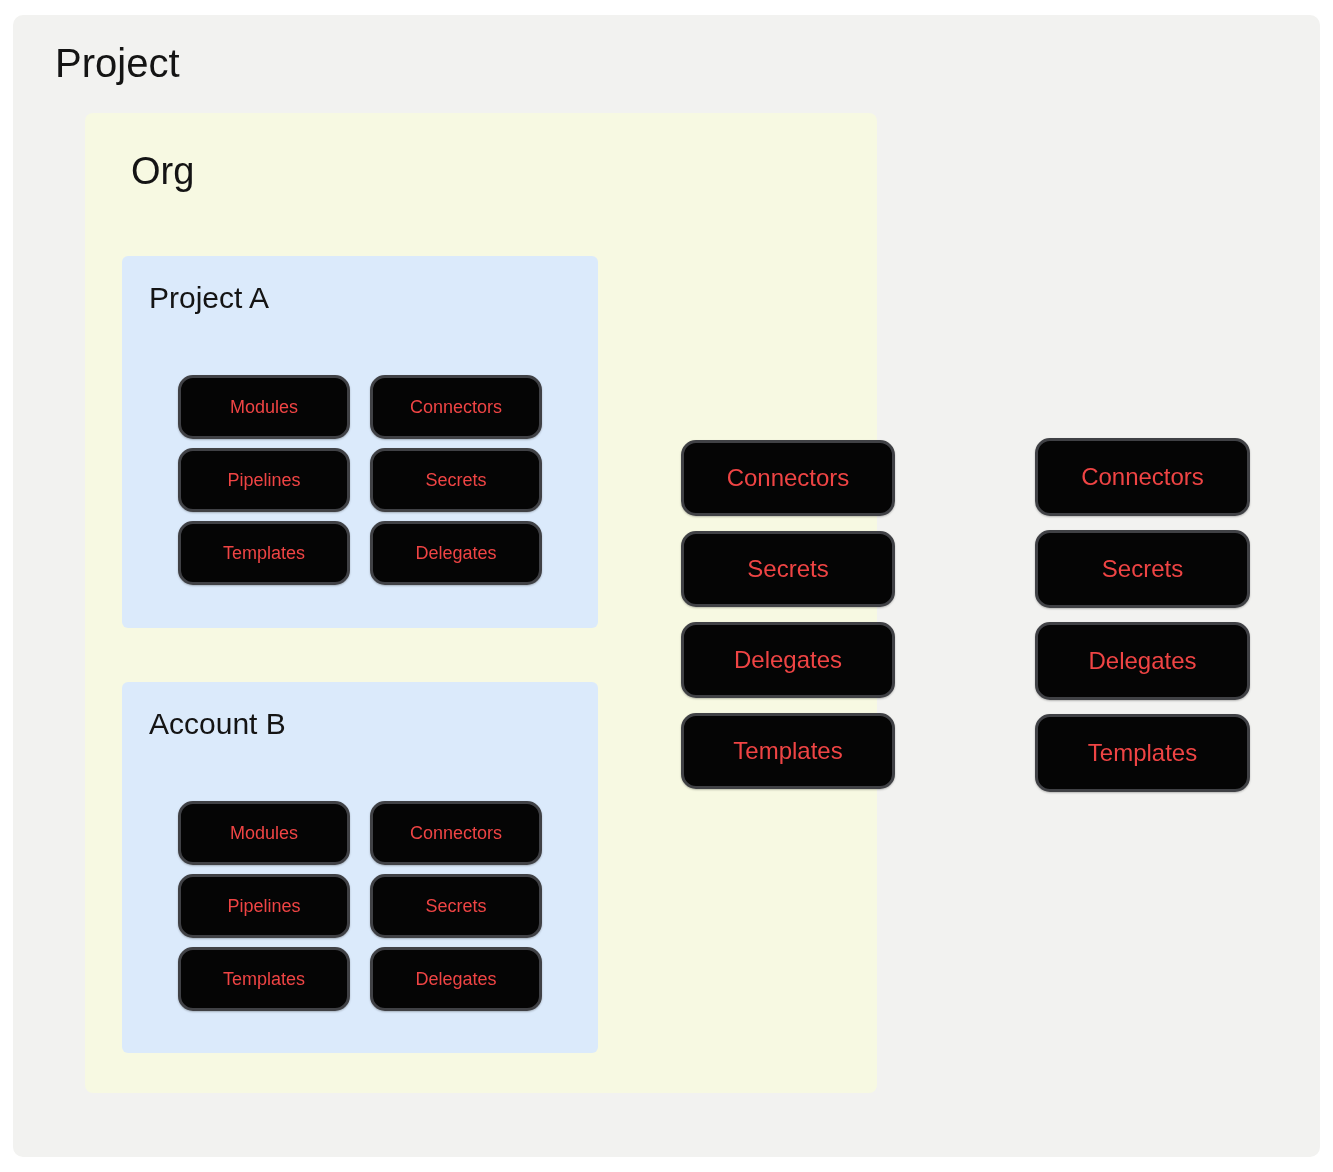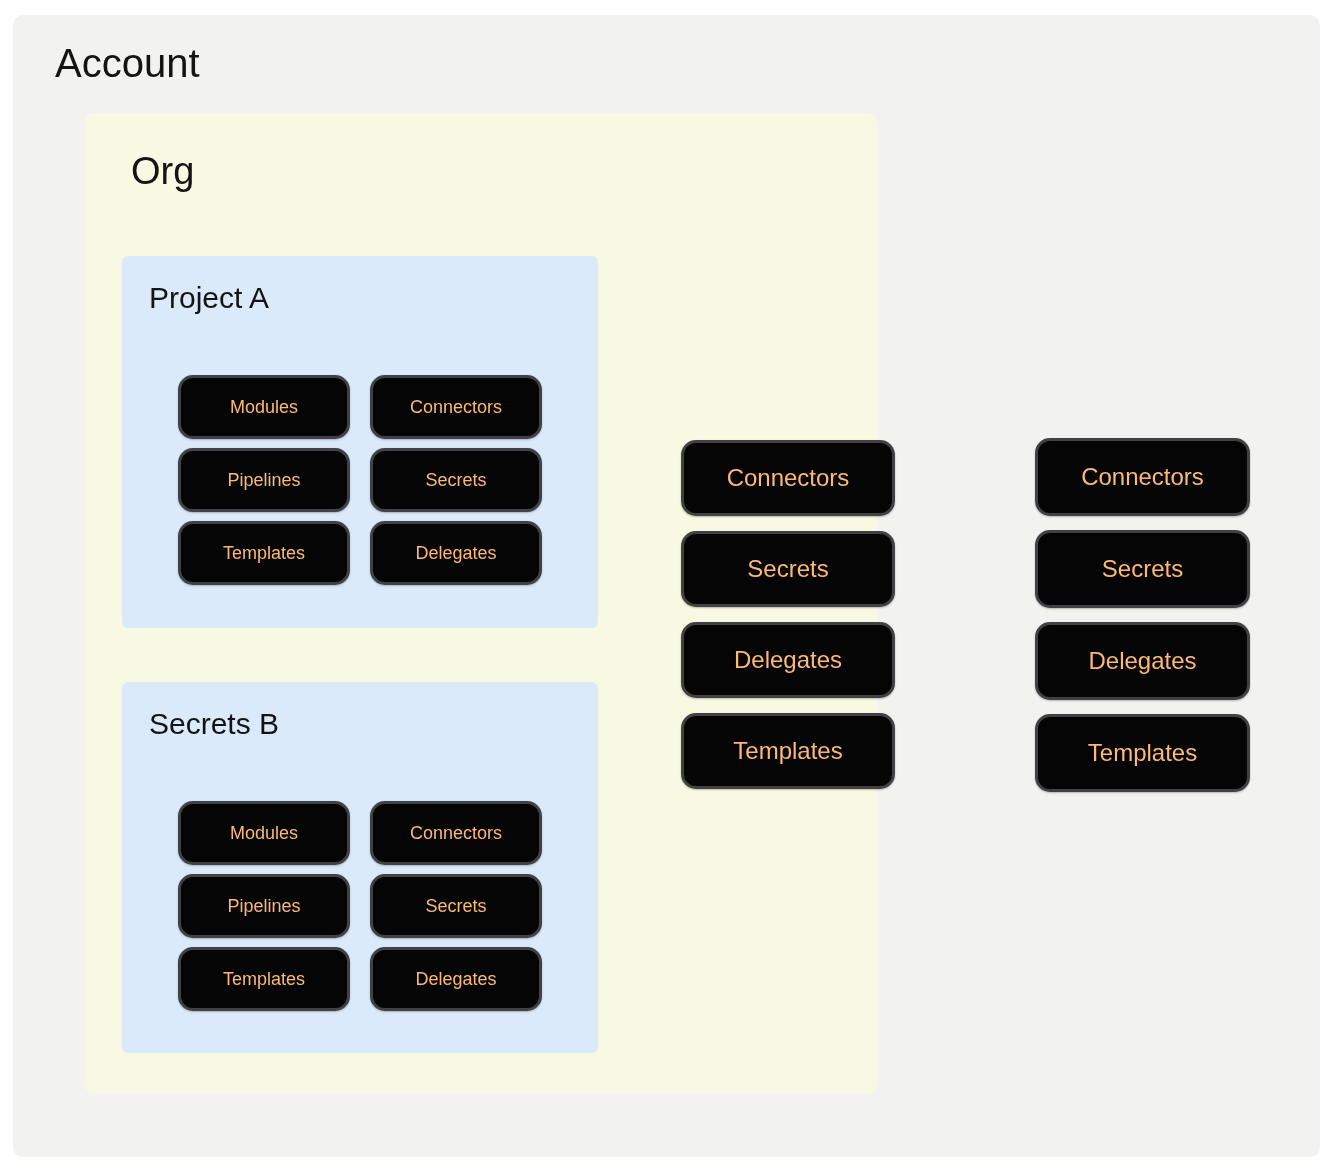--- a/index.html
+++ b/index.html
@@ -56,21 +56,21 @@
     position: absolute;
     left: 27px; top: 24px;
     font-size: 30px;
     line-height: 1.2;
     color: #141414;
   }
   .pill {
     background: #050505;
     border: 3px solid #404145;
     border-radius: 15px;
-    color: #fdba74;
+    color: #ef4444;
     display: flex;
     align-items: center;
     justify-content: center;
     box-shadow: 0 1px 2px rgba(0,0,0,0.25);
     white-space: nowrap;
   }
   .project-grid {
     position: absolute;
     left: 56px; top: 119px;
     display: grid;
@@ -95,39 +95,39 @@
     left: 1022px; top: 423px;
     row-gap: 14px;
   }
   .account-column .pill { width: 215px; height: 78px; }
 </style>
 </head>
 <body>
 
 <div class="canvas">
   <div class="account-box">
-    <div class="account-title">Account</div>
+    <div class="account-title">Project</div>
 
     <div class="org-box">
       <div class="org-title">Org</div>
 
       <div class="project-box project-a">
         <div class="project-title">Project A</div>
         <div class="project-grid">
           <div class="pill">Modules</div>
           <div class="pill">Connectors</div>
           <div class="pill">Pipelines</div>
           <div class="pill">Secrets</div>
           <div class="pill">Templates</div>
           <div class="pill">Delegates</div>
         </div>
       </div>
 
       <div class="project-box project-b">
-        <div class="project-title">Secrets B</div>
+        <div class="project-title">Account B</div>
         <div class="project-grid">
           <div class="pill">Modules</div>
           <div class="pill">Connectors</div>
           <div class="pill">Pipelines</div>
           <div class="pill">Secrets</div>
           <div class="pill">Templates</div>
           <div class="pill">Delegates</div>
         </div>
       </div>
 

